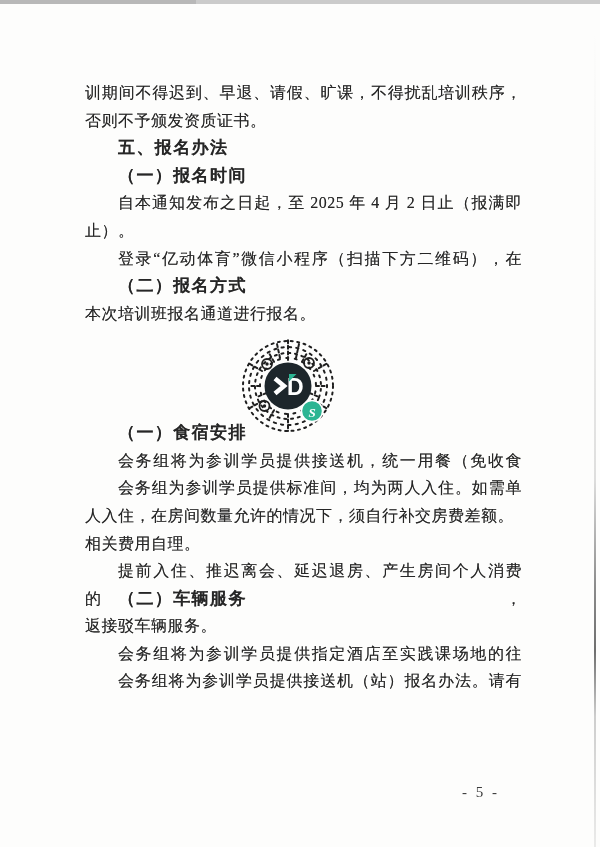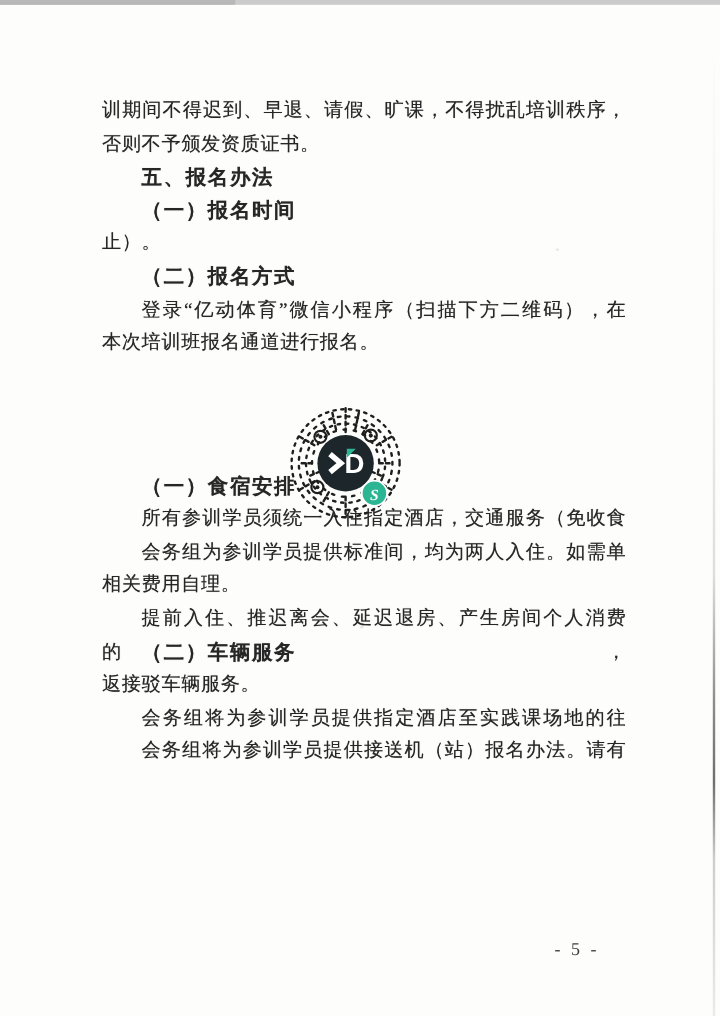--- a/index.html
+++ b/index.html
@@ -56,28 +56,30 @@
   <div class="edge-right"></div>
   <div class="speck" style="left:420px;top:95px;width:3px;height:3px;"></div>
   <div class="speck" style="left:463px;top:207px;width:3px;height:2px;"></div>
   <div class="speck" style="left:300px;top:521px;width:3px;height:3px;"></div>
 
   <main class="doc">
     <p class="ln full">训期间不得迟到、早退、请假、旷课，不得扰乱培训秩序，</p>
     <p class="ln">否则不予颁发资质证书。</p>
     <p class="ln h ind">五、报名办法</p>
     <p class="ln h ind">（一）报名时间</p>
+    <p class="ln full ind">自本通知发布之日起，至 2025 年 4 月 2 日止（报满即</p>
     <p class="ln">止）。</p>
+    <p class="ln full ind">登录“亿动体育”微信小程序（扫描下方二维码），在</p>
     <p class="ln h ind">（二）报名方式</p>
-    <p class="ln full ind">登录“亿动体育”微信小程序（扫描下方二维码），在</p>
     <p class="ln">本次培训班报名通道进行报名。</p>
     <div class="qr-space"></div>
     <p class="ln h ind">（一）食宿安排</p>
-    <p class="ln full ind">所有参训学员须统一入住指定酒店，交通服务（免收食</p>
+    <p class="ln full ind">会务组将为参训学员提供接送机，统一用餐（免收食</p>
     <p class="ln full ind">会务组为参训学员提供标准间，均为两人入住。如需单</p>
+    <p class="ln">人入住，在房间数量允许的情况下，须自行补交房费差额。</p>
     <p class="ln">相关费用自理。</p>
     <p class="ln full ind">提前入住、推迟离会、延迟退房、产生房间个人消费的，</p>
     <p class="ln h ind">（二）车辆服务</p>
     <p class="ln">返接驳车辆服务。</p>
     <p class="ln full ind">会务组将为参训学员提供指定酒店至实践课场地的往</p>
     <p class="ln full ind">会务组将为参训学员提供接送机（站）报名办法。请有</p>
   </main>
 
   <svg class="qr" viewBox="0 0 100 100">
     <g stroke="#1f1f1f" stroke-width="2" stroke-linecap="round" fill="none">

